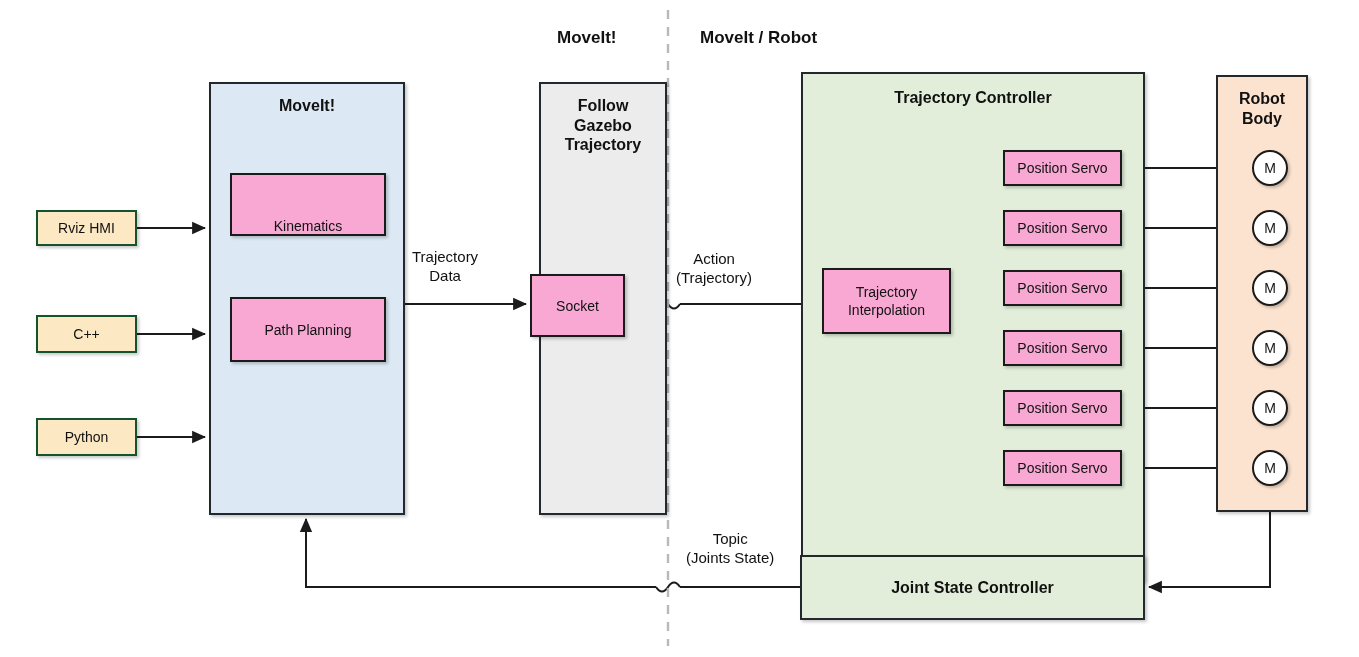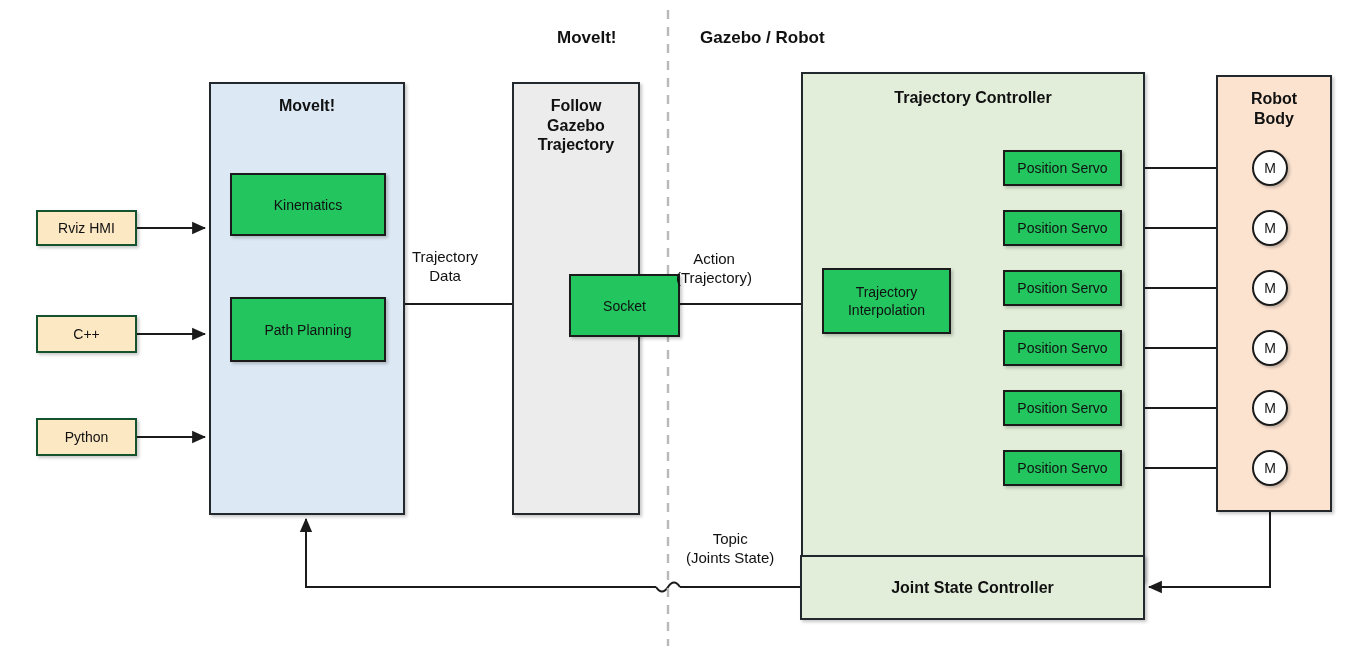--- a/index.html
+++ b/index.html
@@ -7,21 +7,21 @@
   #stage{position:relative;width:1359px;height:657px;}
   svg.layer{position:absolute;left:0;top:0;width:1359px;height:657px;pointer-events:none;}
   .node{position:absolute;box-sizing:border-box;display:flex;align-items:center;justify-content:center;text-align:center;}
   .shadow{box-shadow:2px 2px 3px rgba(0,0,0,0.22);}
   .yellow{background:#fce8c3;border:2px solid #14532d;font-size:14px;color:#111;}
   .container{border:2px solid #23282c;}
   .moveit-box{background:#dce9f5;}
   .grey-box{background:#ececec;}
   .green-box{background:#e2eeda;}
   .peach-box{background:#fce3d0;}
-  .white-box{background:#22c55e;border:2px solid #1b1b1b;font-size:14px;color:#111;}
+  .white-box{background:#f9a8d4;border:2px solid #1b1b1b;font-size:14px;color:#111;}
   .hdr{position:absolute;left:0;right:0;font-weight:bold;font-size:16px;color:#111;text-align:center;line-height:1.22;}
   .servo{font-size:14px;}
   .motor{position:absolute;width:36px;height:36px;border-radius:50%;background:#fff;border:2px solid #1b1b1b;
          display:flex;align-items:center;justify-content:center;font-size:14px;color:#111;box-sizing:border-box;}
   .zone-label{position:absolute;font-weight:bold;font-size:17px;color:#111;white-space:nowrap;}
   .edge-label{position:absolute;font-size:15px;color:#111;text-align:center;line-height:1.25;white-space:nowrap;}
   .jsc-label{font-weight:bold;font-size:16px;color:#111;}
 </style>
 </head>
 <body>
@@ -70,50 +70,50 @@
 
       <path d="M800,587 L680,587"></path>
       <path d="M680,587 q-6,-9 -12,0 q-6,9 -12,0"></path>
       <path d="M656,587 L306,587 L306,519" marker-end="url(#ah)"></path>
     </g>
 
     <line x1="668" y1="10" x2="668" y2="646" stroke="#b9b9b9" stroke-width="2.4" stroke-dasharray="9 8" fill="none"></line>
   </svg>
 
   <div class="zone-label" style="left:557px;top:28px;">MoveIt!</div>
-  <div class="zone-label" style="left:700px;top:28px;">Gazebo / Robot</div>
+  <div class="zone-label" style="left:700px;top:28px;">MoveIt / Robot</div>
 
   <div class="node yellow shadow" style="left:36px;top:210px;width:101px;height:36px;">
     <span>Rviz HMI</span>
   </div>
   <div class="node yellow shadow" style="left:36px;top:315px;width:101px;height:38px;">
     <span>C++</span>
   </div>
   <div class="node yellow shadow" style="left:36px;top:418px;width:101px;height:38px;">
     <span>Python</span>
   </div>
 
   <div class="node container moveit-box shadow" style="left:209px;top:82px;width:196px;height:433px;display:block;">
     <div class="hdr" style="top:12px;">MoveIt!</div>
   </div>
-  <div class="node white-box shadow" style="left:230px;top:173px;width:156px;height:63px;">
+  <div class="node white-box shadow" style="left:230px;top:173px;width:156px;height:63px;align-items:flex-end;">
     <span>Kinematics</span>
   </div>
   <div class="node white-box shadow" style="left:230px;top:297px;width:156px;height:65px;">
     <span>Path Planning</span>
   </div>
 
-  <div class="node container grey-box shadow" style="left:512px;top:82px;width:128px;height:433px;display:block;">
+  <div class="node container grey-box shadow" style="left:539px;top:82px;width:128px;height:433px;display:block;">
     <div class="hdr" style="top:12px;">
       <div>Follow</div>
       <div>Gazebo</div>
       <div>Trajectory</div>
     </div>
   </div>
-  <div class="node white-box shadow" style="left:530px;top:274px;width:111px;height:63px;margin-left:39px;">
+  <div class="node white-box shadow" style="left:530px;top:274px;width:95px;height:63px;">
     <span>Socket</span>
   </div>
 
   <div class="node container green-box shadow" style="left:801px;top:72px;width:344px;height:510px;display:block;">
     <div class="hdr" style="top:14px;">Trajectory Controller</div>
   </div>
   <div class="node white-box shadow" style="left:822px;top:268px;width:129px;height:66px;flex-direction:column;line-height:1.3;">
     <span>Trajectory</span>
     <span>Interpolation</span>
   </div>
@@ -130,21 +130,21 @@
   <div class="node white-box shadow servo" style="left:1003px;top:330px;width:119px;height:36px;">
     <span>Position Servo</span>
   </div>
   <div class="node white-box shadow servo" style="left:1003px;top:390px;width:119px;height:36px;">
     <span>Position Servo</span>
   </div>
   <div class="node white-box shadow servo" style="left:1003px;top:450px;width:119px;height:36px;">
     <span>Position Servo</span>
   </div>
 
-  <div class="node container peach-box shadow" style="left:1216px;top:75px;width:116px;height:437px;display:block;">
+  <div class="node container peach-box shadow" style="left:1216px;top:75px;width:92px;height:437px;display:block;">
     <div class="hdr" style="top:12px;">
       <div>Robot</div>
       <div>Body</div>
     </div>
   </div>
   <div class="motor shadow" style="left:1252px;top:150px;">
     <span>M</span>
     </div>
   <div class="motor shadow" style="left:1252px;top:210px;">
     <span>M</span>

